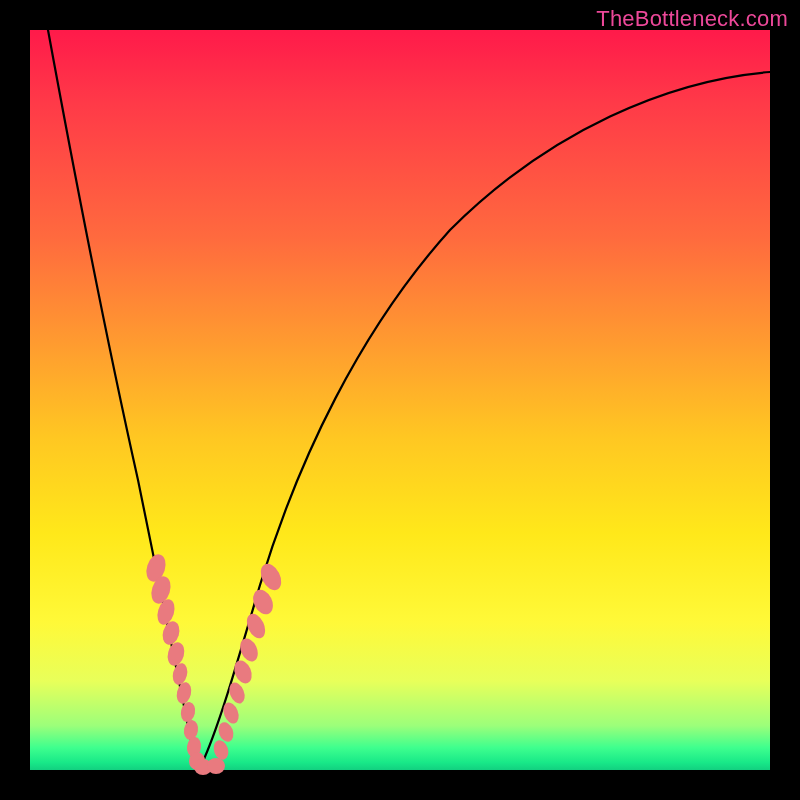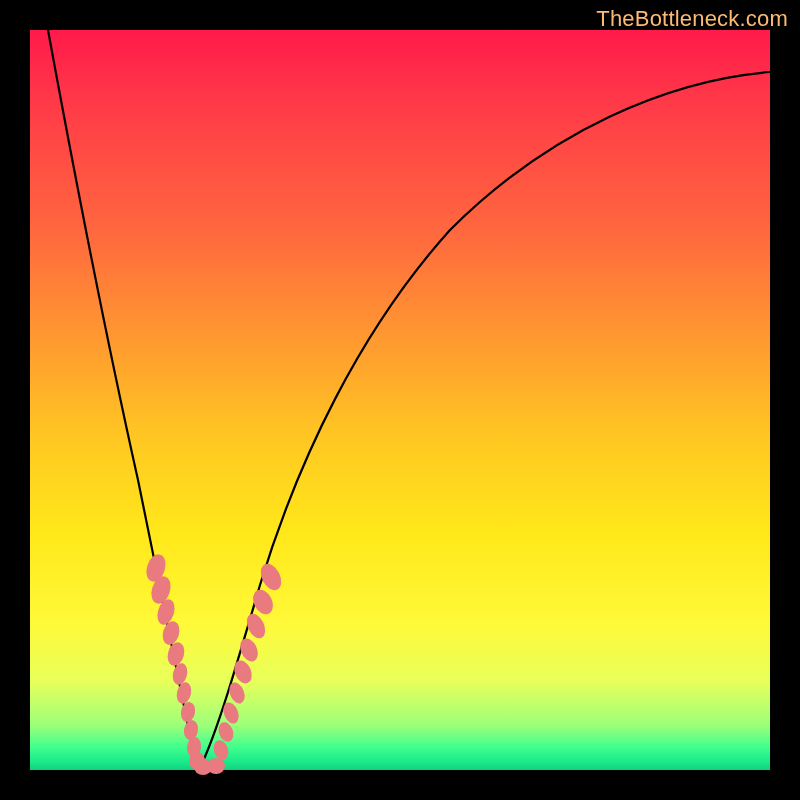--- a/index.html
+++ b/index.html
@@ -37,21 +37,21 @@
       #9cff7a 94%,
       #3eff8e 97%,
       #18e888 99%,
       #12d080 100%
     );
   }
   .watermark {
     position: absolute;
     top: 6px;
     right: 12px;
-    color: #fdba74;
+    color: #ec4899;
     font-size: 22px;
     font-weight: 400;
     letter-spacing: 0.2px;
     user-select: none;
   }
   svg.curve {
     position: absolute;
     left: 0; top: 0;
     width: 740px; height: 740px;
     overflow: visible;

